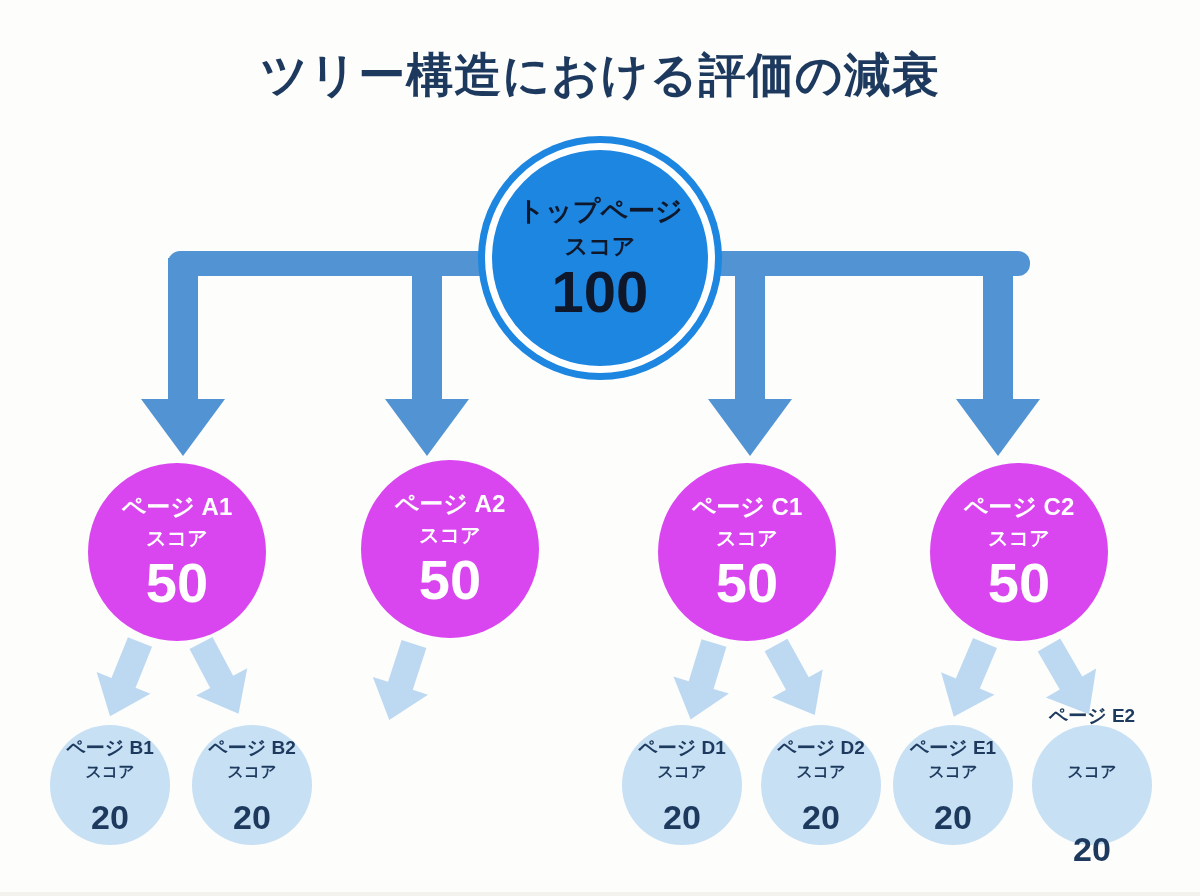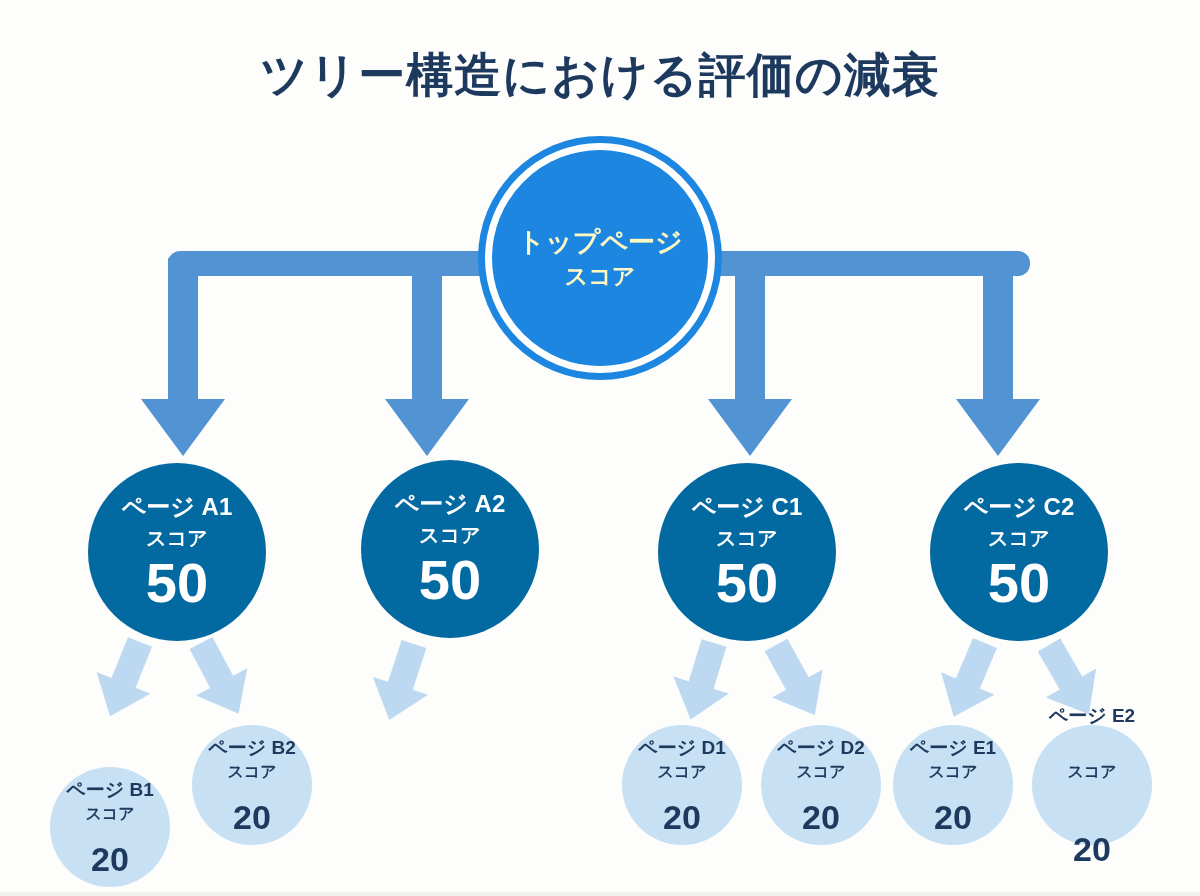--- a/index.html
+++ b/index.html
@@ -12,40 +12,40 @@
     position:absolute; top:44px; left:0; width:100%;
     text-align:center; font-size:47px; font-weight:700;
     color:#1d3a5e; letter-spacing:1px; z-index:3;
   }
   .connector-layer { position:absolute; inset:0; z-index:1; }
   .node {
     position:absolute; border-radius:50%;
     display:flex; flex-direction:column; align-items:center; justify-content:center;
     text-align:center; font-weight:700; z-index:2;
   }
-  .node-root { width:244px; height:244px; left:478px; top:136px; background:#1d86e0; color:#fef9c3;align-items:center; }
+  .node-root { width:244px; height:244px; left:478px; top:136px; background:#1d86e0; color:#0f172a;align-items:center; }
   .root-ring { position:absolute; inset:7px; border:7px solid #ffffff; border-radius:50%; }
   .root-label { position:relative; font-size:27px; line-height:1.4; }
   .root-score-label { position:relative; font-size:23px; line-height:1.35; }
   .root-score { position:relative; font-size:58px; line-height:1.05; }
 
-  .node-branch { width:178px; height:178px; background:#0369a1; color:#ffffff;align-items:center; }
+  .node-branch { width:178px; height:178px; background:#d946ef; color:#ffffff;align-items:center; }
   .branch-label { font-size:24px; line-height:1.45; }
   .branch-score-label { font-size:20px; line-height:1.35; }
   .branch-score { font-size:56px; line-height:1.12; }
   .pos-a1 { left:88px;  top:463px; }
   .pos-a2 { left:361px; top:460px; }
   .pos-c1 { left:658px; top:463px; }
   .pos-c2 { left:930px; top:463px; }
 
   .node-leaf { width:120px; height:120px; background:#c7e0f4; color:#1d3a5e; }
   .leaf-label { font-size:19px; line-height:1.45; }
   .leaf-score-label { font-size:16px; line-height:1.35; }
   .leaf-score { font-size:34px; line-height:1.1;margin-top:16px; }
-  .pos-b1 { left:50px;   top:767px; }
+  .pos-b1 { left:50px;   top:725px; }
   .pos-b2 { left:192px;  top:725px; }
   .pos-d1 { left:622px;  top:725px; }
   .pos-d2 { left:761px;  top:725px; }
   .pos-e1 { left:893px;  top:725px; }
   .pos-e2 { left:1032px; top:725px;gap:32px; }
 
   .bottom-artifact {
     position:absolute; left:0; bottom:0; width:100%; height:4px;
     background:#f0ede7; opacity:.7; z-index:0;
   }
@@ -79,20 +79,21 @@
       <polygon points="-13,0 13,0 13,44 29,44 0,80 -29,44 -13,44" transform="translate(776,645) rotate(-29)"></polygon>
       <polygon points="-13,0 13,0 13,44 29,44 0,80 -29,44 -13,44" transform="translate(985,643) rotate(23)"></polygon>
       <polygon points="-13,0 13,0 13,44 29,44 0,80 -29,44 -13,44" transform="translate(1049,645) rotate(-30)"></polygon>
     </g>
   </svg>
 
   <div class="node node-root">
     <div class="root-ring"></div>
     <div class="root-label">トップページ</div>
     <div class="root-score-label">スコア</div>
+    <div class="root-score">100</div>
   </div>
 
   <div class="node node-branch pos-a1">
     <div class="branch-label">ページ A1</div>
     <div class="branch-score-label">スコア</div>
     <div class="branch-score">50</div>
   </div>
   <div class="node node-branch pos-a2">
     <div class="branch-label">ページ A2</div>
     <div class="branch-score-label">スコア</div>

